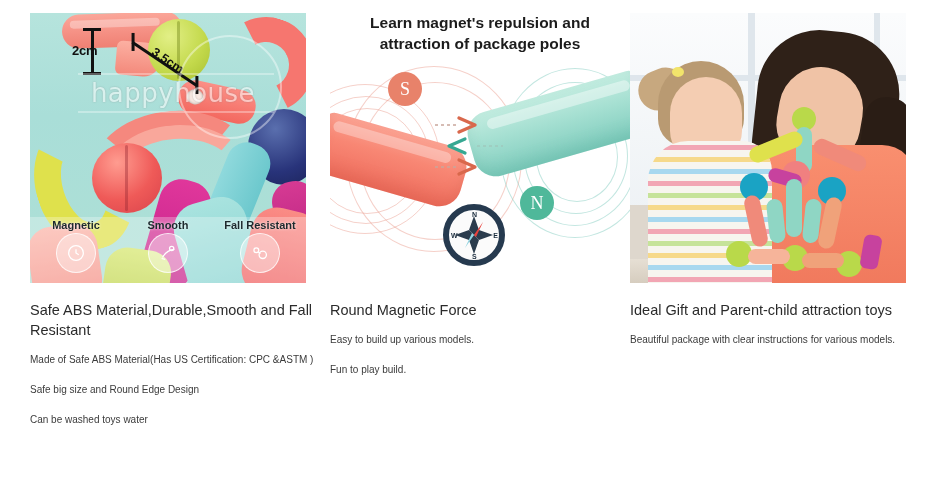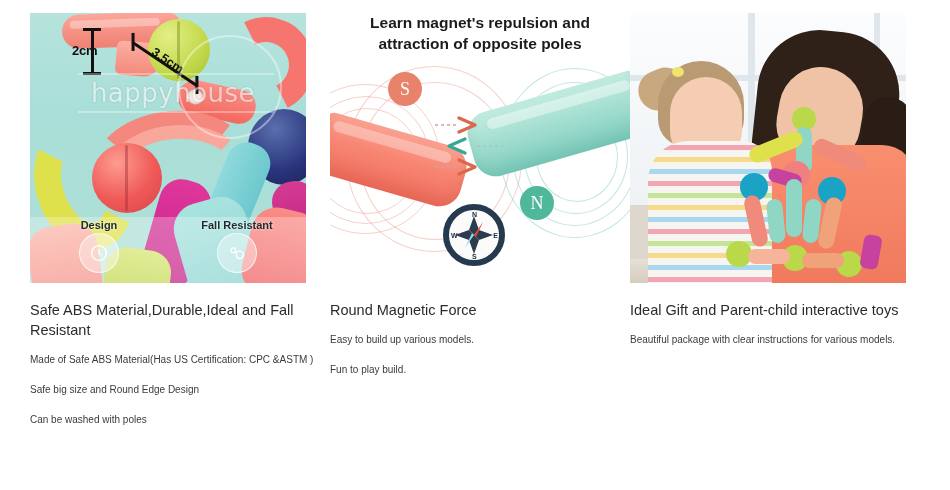--- a/index.html
+++ b/index.html
@@ -238,52 +238,62 @@
 
       <div class="watermark">
         <div class="wm-line"></div>
         <div class="wm-line2"></div>
         <div class="wm-ring"></div>
         <div class="wm-text">happyhouse</div>
       </div>
 
       <div class="feat-strip">
         <div class="feat">
-          <span class="flabel">Design</span>
+          <span class="flabel">Magnetic</span>
           <span class="fcirc">
             <svg width="22" height="22" viewBox="0 0 24 24" fill="none" stroke="#ffffff" stroke-width="1.4">
               <circle cx="12" cy="12" r="8"></circle>
                 <path d="M12 8v4l3 2"></path>
+            </svg>
+          </span>
+        </div>
+        <div class="feat">
+          <span class="flabel">Smooth</span>
+          <span class="fcirc">
+            <svg width="22" height="22" viewBox="0 0 24 24" fill="none" stroke="#ffffff" stroke-width="1.4">
+              <path d="M6 17c3-6 9-9 13-9"></path>
+                <circle cx="16" cy="7" r="2.3"></circle>
+                <path d="M5 18l4 1"></path>
             </svg>
           </span>
         </div>
         <div class="feat">
           <span class="flabel">Fall Resistant</span>
           <span class="fcirc">
             <svg width="22" height="22" viewBox="0 0 24 24" fill="none" stroke="#ffffff" stroke-width="1.4">
               <circle cx="8" cy="9" r="2.6"></circle>
                 <circle cx="15" cy="14" r="4"></circle>
                 <path d="M10 11l2.5 1.6"></path>
             </svg>
           </span>
         </div>
       </div>
     </div>
 
     <div class="txtblock">
-      <div class="t-title">Safe ABS Material,Durable,Ideal and Fall Resistant</div>
+      <div class="t-title">Safe ABS Material,Durable,Smooth and Fall Resistant</div>
       <div class="t-line">Made of Safe ABS Material(Has US Certification: CPC &amp;ASTM )</div>
       <div class="t-line tight">Safe big size and Round Edge Design</div>
-      <div class="t-line tight">Can be washed with poles</div>
+      <div class="t-line tight">Can be washed toys water</div>
     </div>
   </div>
 
   <div class="col col-2">
 
-    <div class="head2">Learn magnet's repulsion and attraction of opposite poles</div>
+    <div class="head2">Learn magnet's repulsion and attraction of package poles</div>
 
     <div class="diagram">
 
       <div class="field" style="left:-40px;top:26px;width:150px;height:150px;"></div>
       <div class="field" style="left:-28px;top:38px;width:128px;height:128px;"></div>
       <div class="field" style="left:-16px;top:50px;width:106px;height:106px;"></div>
       <div class="field" style="left:16px;top:8px;width:176px;height:186px;"></div>
       <div class="field" style="left:30px;top:24px;width:150px;height:158px;"></div>
 
       <div class="field-t" style="left:170px;top:10px;width:150px;height:170px;"></div>
@@ -379,18 +389,18 @@
       <div class="toy" style="left:174px;top:186px;width:16px;height:44px;background:#8fd6c4;transform:rotate(6deg);"></div>
       <div class="toyball" style="left:96px;top:228px;width:26px;height:26px;background:#b9d94a;"></div>
       <div class="toyball" style="left:152px;top:232px;width:26px;height:26px;background:#b9d94a;"></div>
       <div class="toyball" style="left:206px;top:238px;width:26px;height:26px;background:#b9d94a;"></div>
       <div class="toy" style="left:118px;top:236px;width:42px;height:15px;background:#f6b49a;border-radius:12px;"></div>
       <div class="toy" style="left:172px;top:240px;width:42px;height:15px;background:#f0a27a;border-radius:12px;"></div>
       <div class="toy" style="left:232px;top:222px;width:18px;height:34px;background:#c7429e;border-radius:6px;transform:rotate(10deg);"></div>
     </div>
 
     <div class="txtblock">
-      <div class="t-title">Ideal Gift and Parent-child interactive toys</div>
+      <div class="t-title">Ideal Gift and Parent-child attraction toys</div>
       <div class="t-line">Beautiful package with clear instructions for various models.</div>
     </div>
   </div>
 
 </div>
 
 </body></html>

